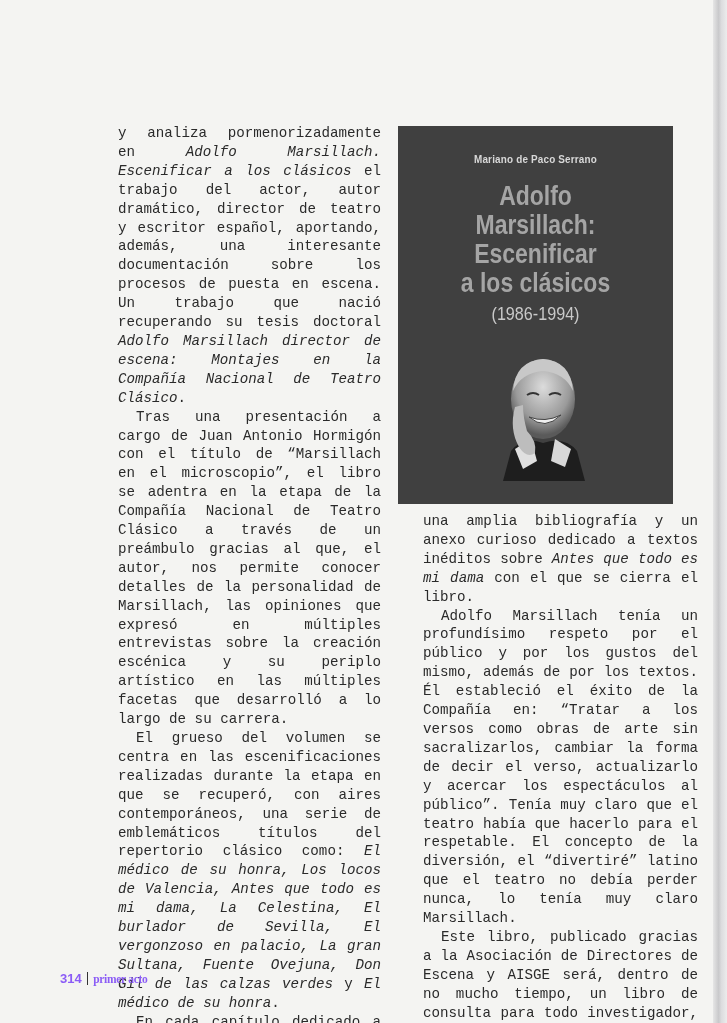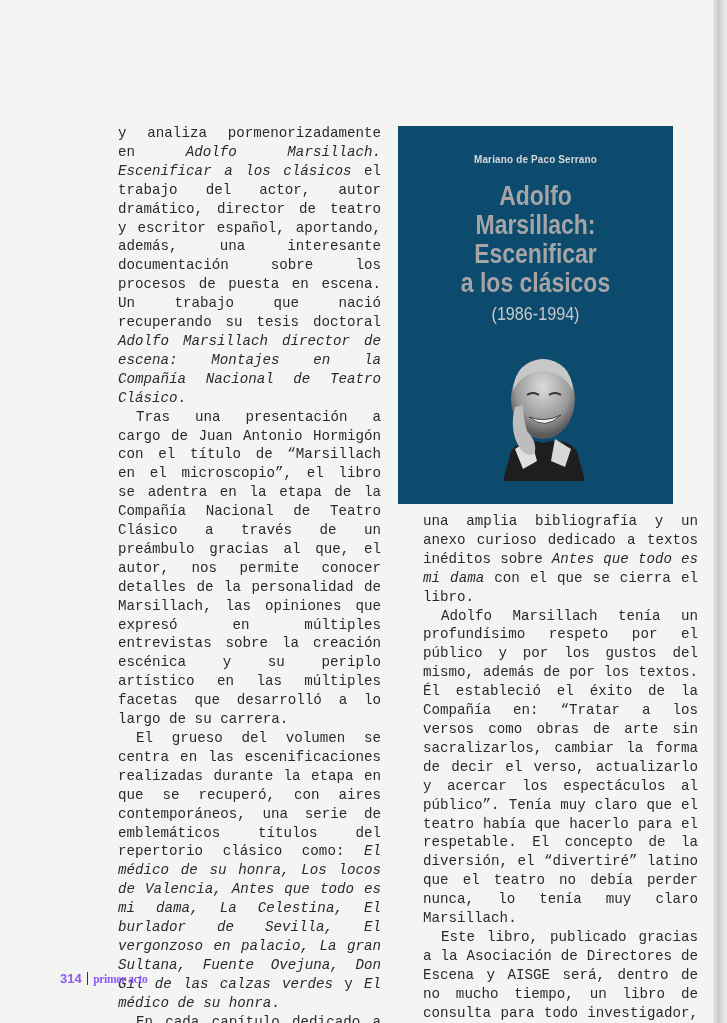--- a/index.html
+++ b/index.html
@@ -21,21 +21,21 @@
   }
   .col p { margin: 0; font-family: Liberation Mono, monospace; }
   .col p.indent { text-indent: 18px; }
   .col p.noindent { text-indent: 0; }
   .col i { font-style: italic; }
   #col-left { left: 118px; top: 124px; width: 263px; }
   #col-right { left: 399px; top: 512px; width: 275px; margin-left: 24px; }
 
   .cover {
     position: absolute; left: 398px; top: 126px; width: 275px; height: 378px;
-    background: #0c4a6e;
+    background: #404040;
     overflow: hidden;
   }
   .cover-author {
     position: absolute; top: 27px; left: 0; width: 100%; text-align: center;
     font-family: "Liberation Sans", "DejaVu Sans", sans-serif;
     font-weight: bold; color: #d8d8d8; font-size: 11px; letter-spacing: 0.2px;
     transform: scaleX(0.9);
   }
   .cover-title {
     position: absolute; top: 55px; left: 0; width: 100%; text-align: center;

